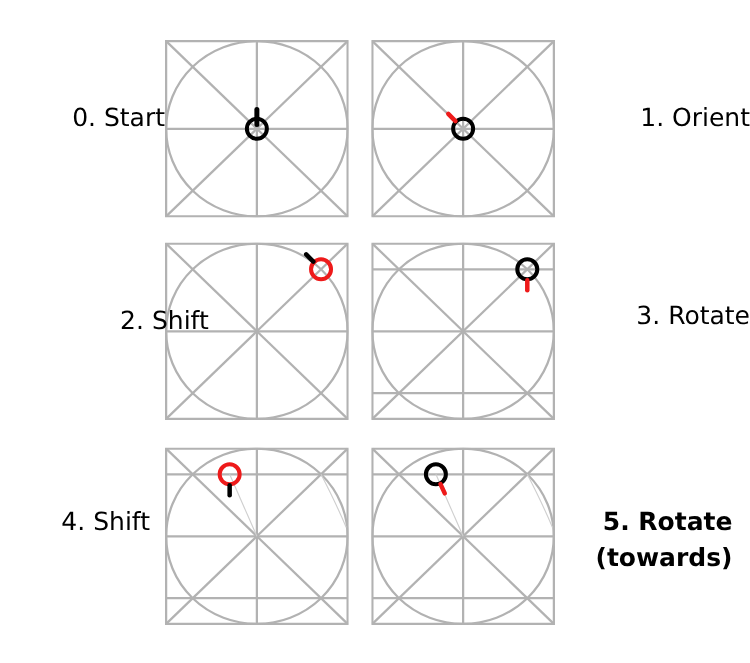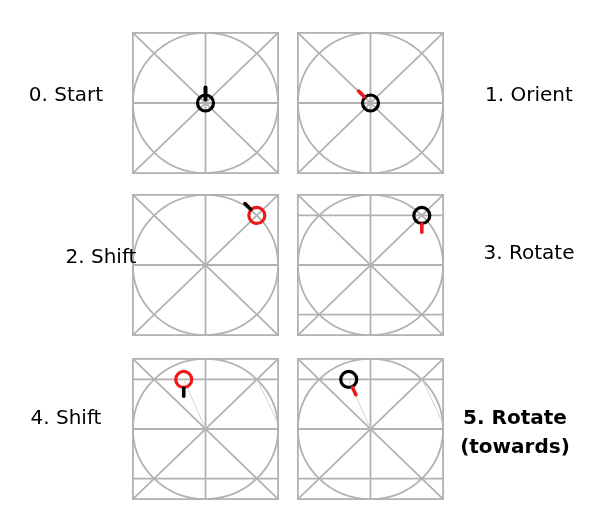--- a/index.html
+++ b/index.html
@@ -18,22 +18,22 @@
   .panel {
     position: absolute;
   }
   .step-label {
     position: absolute;
     font-size: 20px;
     line-height: 29px;
     color: #000000;
     white-space: nowrap;
   }
-  .step-label.left  { text-align: center; }
-  .step-label.right { text-align: center; }
+  .step-label.left  { text-align: right; }
+  .step-label.right { text-align: right; }
 </style>
 </head>
 <body>
 
 <div id="figure-root">
     <svg width="147" height="142" viewBox="0 0 147 142" class="panel" style="left: 132px; top: 32px;">
       <g>
         <rect x="0.9" y="0.9" width="145.2" height="140.2" fill="none" stroke="#b2b2b2" stroke-width="1.8"></rect>
         <line x1="0.9" y1="0.9" x2="146.1" y2="141.1" stroke="#b2b2b2" stroke-width="1.8" fill="none"></line>
         <line x1="146.1" y1="0.9" x2="0.9" y2="141.1" stroke="#b2b2b2" stroke-width="1.8" fill="none"></line>
@@ -103,21 +103,21 @@
         <line x1="73.5" y1="0.9" x2="73.5" y2="141.1" stroke="#b2b2b2" stroke-width="1.8" fill="none"></line>
         <ellipse cx="73.5" cy="71" rx="72.6" ry="70.1" fill="none" stroke="#b2b2b2" stroke-width="1.8"></ellipse>
         <line x1="0.9" y1="21.43930000000001" x2="146.1" y2="21.43930000000001" stroke="#b2b2b2" stroke-width="1.8" fill="none"></line>
         <line x1="0.9" y1="120.5607" x2="146.1" y2="120.5607" stroke="#b2b2b2" stroke-width="1.8" fill="none"></line>
       </g>
       <line x1="73.5" y1="71" x2="51.72" y2="21.43930000000001" stroke="#cfcfcf" stroke-width="0.9" fill="none"></line>
       <path d="M 124.8282 21.43930000000001 Q 137.21997135730342 45.51519682164685 145.011 63.99" fill="none" stroke="#cfcfcf" stroke-width="0.9"></path>
       <circle cx="51.72" cy="21.43930000000001" r="8" fill="none" stroke="#ee1a1a" stroke-width="3.2"></circle>
       <line x1="51.72" y1="30.13930000000001" x2="51.72" y2="38.239300000000014" stroke="#000000" stroke-width="3.6" fill="none" stroke-linecap="round"></line>
     </svg>
-    <div class="step-label left" style="top: 403px; left: 12px; width: 108px;">
+    <div class="step-label left" style="top: 403px; left: 0px; width: 108px; padding-left: 12px;">
       <div>4. Shift</div>
     </div>
     <svg width="147" height="142" viewBox="0 0 147 142" class="panel" style="left: 297px; top: 358px;">
       <g>
         <rect x="0.9" y="0.9" width="145.2" height="140.2" fill="none" stroke="#b2b2b2" stroke-width="1.8"></rect>
         <line x1="0.9" y1="0.9" x2="146.1" y2="141.1" stroke="#b2b2b2" stroke-width="1.8" fill="none"></line>
         <line x1="146.1" y1="0.9" x2="0.9" y2="141.1" stroke="#b2b2b2" stroke-width="1.8" fill="none"></line>
         <line x1="0.9" y1="71" x2="146.1" y2="71" stroke="#b2b2b2" stroke-width="1.8" fill="none"></line>
         <line x1="73.5" y1="0.9" x2="73.5" y2="141.1" stroke="#b2b2b2" stroke-width="1.8" fill="none"></line>
         <ellipse cx="73.5" cy="71" rx="72.6" ry="70.1" fill="none" stroke="#b2b2b2" stroke-width="1.8"></ellipse>

